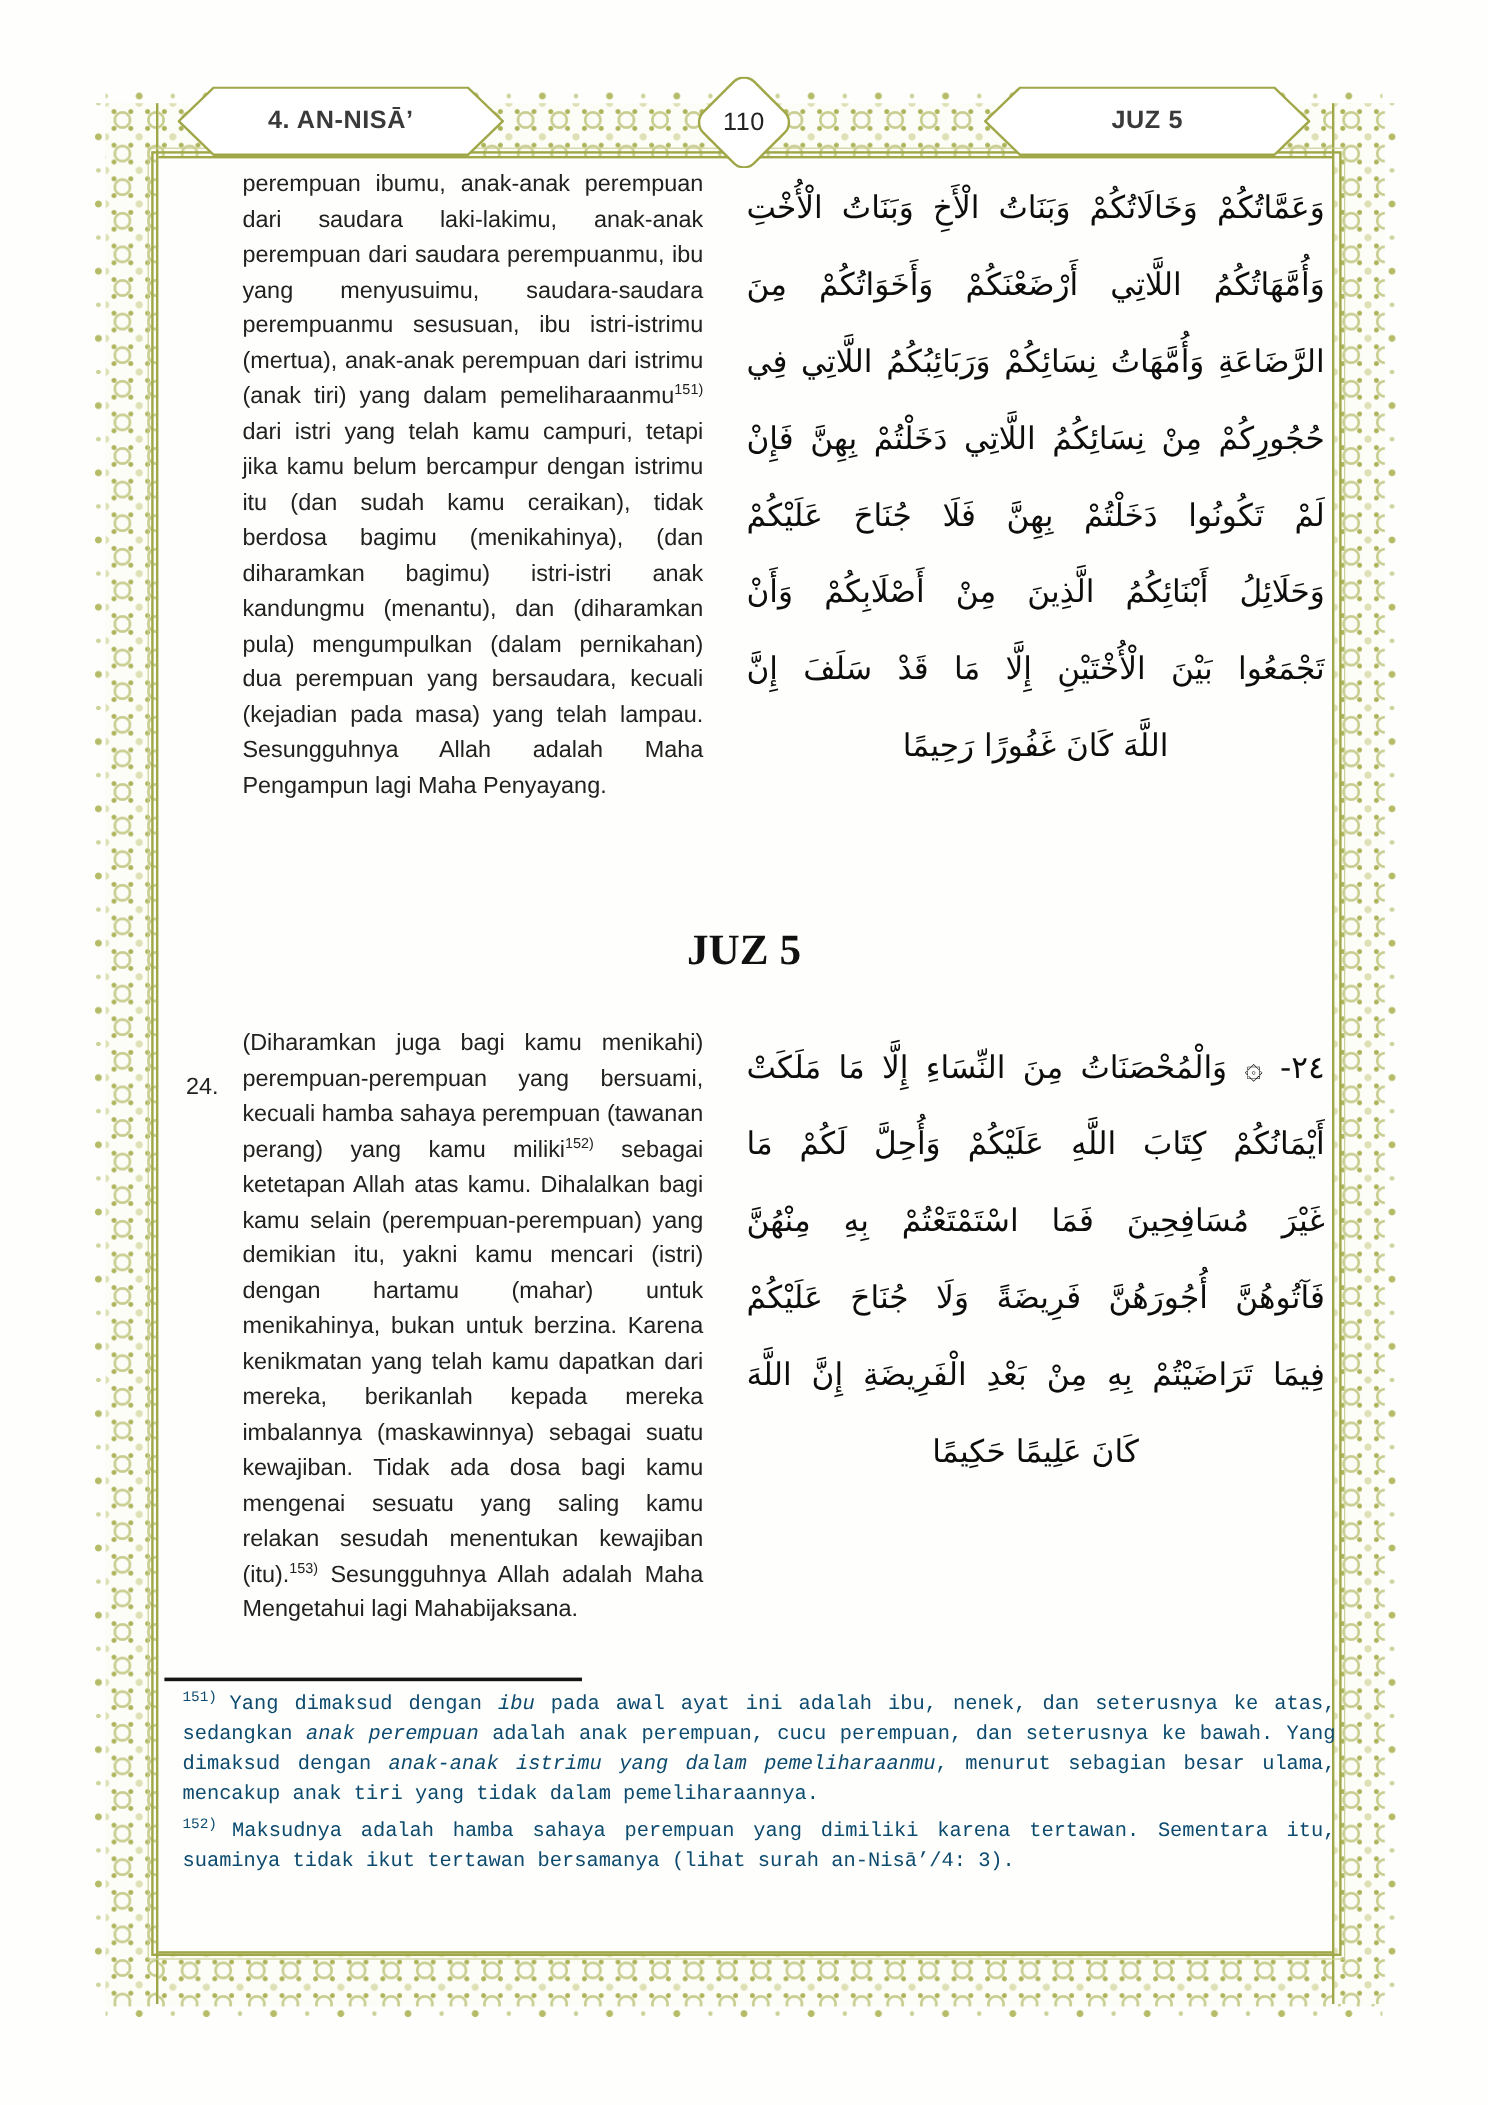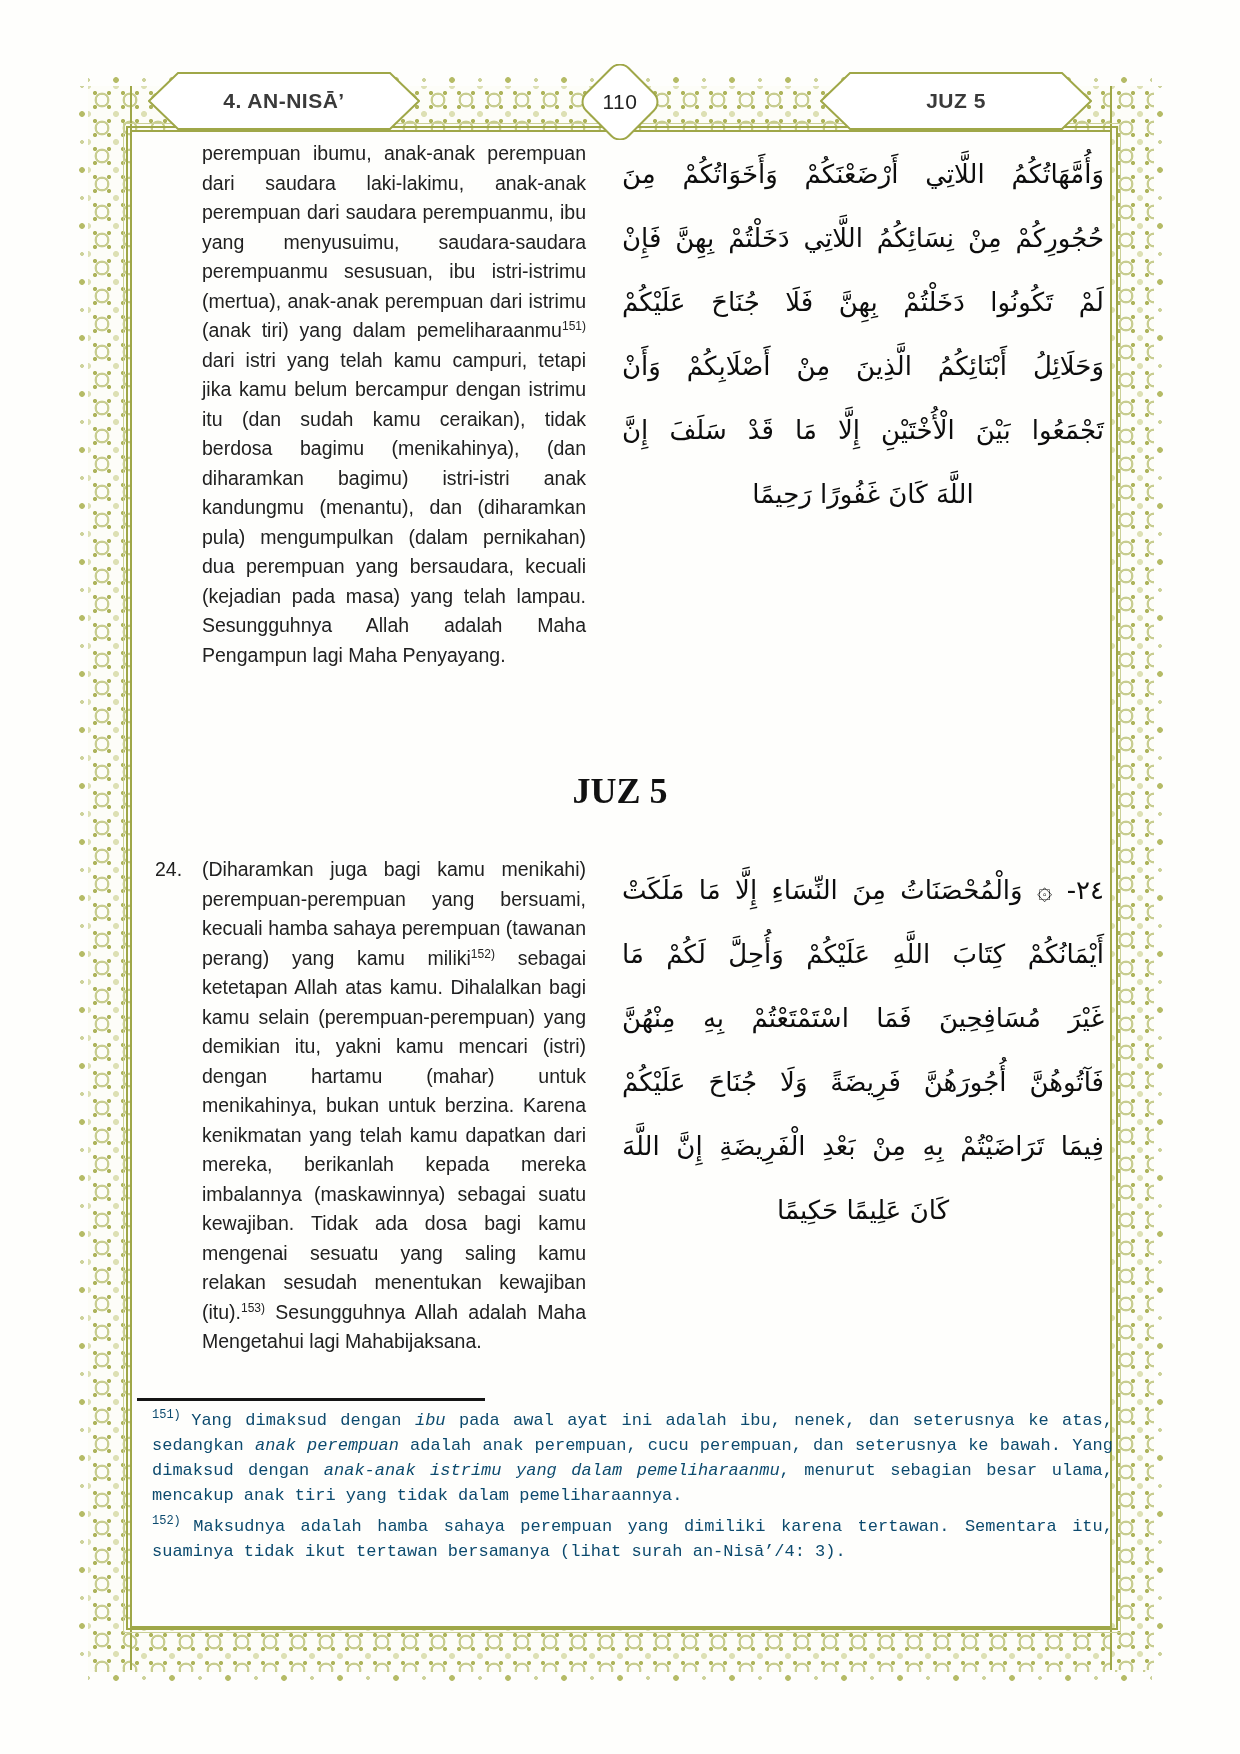--- a/index.html
+++ b/index.html
@@ -128,31 +128,33 @@
   <div class="cartouche c-right">
     <svg viewBox="0 0 272 58" width="272" height="58">
       <polygon points="30,1 242,1 271,29 242,57 30,57 1,29" fill="#ffffff" stroke="#9fa748" stroke-width="2"></polygon>
     </svg>
     <div class="label">JUZ 5</div>
   </div>
 
   <div class="trans" style="left:202px;top:139px;"><span>perempuan ibumu, anak-anak perempuan dari saudara laki-lakimu, anak-anak perempuan dari saudara perempuanmu, ibu yang menyusuimu, saudara-saudara perempuanmu sesusuan, ibu istri-istrimu (mertua), anak-anak perempuan dari istrimu (anak tiri) yang dalam pemeliharaanmu</span><sup>151)</sup><span> dari istri yang telah kamu campuri, tetapi jika kamu belum bercampur dengan istrimu itu (dan sudah kamu ceraikan), tidak berdosa bagimu (menikahinya), (dan diharamkan bagimu) istri-istri anak kandungmu (menantu), dan (diharamkan pula) mengumpulkan (dalam pernikahan) dua perempuan yang bersaudara, kecuali (kejadian pada masa) yang telah lampau. Sesungguhnya Allah adalah Maha Pengampun lagi Maha Penyayang.</span></div>
 
   <div class="arabic" style="left:622px;top:142px;" lang="ar">
+    <div class="ar-line">وَعَمَّاتُكُمْ وَخَالَاتُكُمْ وَبَنَاتُ الْأَخِ وَبَنَاتُ الْأُخْتِ</div>
     <div class="ar-line">وَأُمَّهَاتُكُمُ اللَّاتِي أَرْضَعْنَكُمْ وَأَخَوَاتُكُمْ مِنَ</div>
+    <div class="ar-line">الرَّضَاعَةِ وَأُمَّهَاتُ نِسَائِكُمْ وَرَبَائِبُكُمُ اللَّاتِي فِي</div>
     <div class="ar-line">حُجُورِكُمْ مِنْ نِسَائِكُمُ اللَّاتِي دَخَلْتُمْ بِهِنَّ فَإِنْ</div>
     <div class="ar-line">لَمْ تَكُونُوا دَخَلْتُمْ بِهِنَّ فَلَا جُنَاحَ عَلَيْكُمْ</div>
     <div class="ar-line">وَحَلَائِلُ أَبْنَائِكُمُ الَّذِينَ مِنْ أَصْلَابِكُمْ وَأَنْ</div>
     <div class="ar-line">تَجْمَعُوا بَيْنَ الْأُخْتَيْنِ إِلَّا مَا قَدْ سَلَفَ إِنَّ</div>
     <div class="ar-line center">اللَّهَ كَانَ غَفُورًا رَحِيمًا</div>
   </div>
 
   <div class="juz-heading">JUZ 5</div>
 
-  <div class="verse-num" style="top:855px;">24.</div>
+  <div class="verse-num" style="top:892px;">24.</div>
   <div class="trans" style="left:202px;top:855px;"><span>(Diharamkan juga bagi kamu menikahi) perempuan-perempuan yang bersuami, kecuali hamba sahaya perempuan (tawanan perang) yang kamu miliki</span><sup>152)</sup><span> sebagai ketetapan Allah atas kamu. Dihalalkan bagi kamu selain (perempuan-perempuan) yang demikian itu, yakni kamu mencari (istri) dengan hartamu (mahar) untuk menikahinya, bukan untuk berzina. Karena kenikmatan yang telah kamu dapatkan dari mereka, berikanlah kepada mereka imbalannya (maskawinnya) sebagai suatu kewajiban. Tidak ada dosa bagi kamu mengenai sesuatu yang saling kamu relakan sesudah menentukan kewajiban (itu).</span><sup>153)</sup><span> Sesungguhnya Allah adalah Maha Mengetahui lagi Mahabijaksana.</span></div>
 
   <div class="arabic" style="left:622px;top:858px;" lang="ar">
     <div class="ar-line">٢٤- ۞ وَالْمُحْصَنَاتُ مِنَ النِّسَاءِ إِلَّا مَا مَلَكَتْ</div>
     <div class="ar-line">أَيْمَانُكُمْ كِتَابَ اللَّهِ عَلَيْكُمْ وَأُحِلَّ لَكُمْ مَا</div>
     <div class="ar-line">غَيْرَ مُسَافِحِينَ فَمَا اسْتَمْتَعْتُمْ بِهِ مِنْهُنَّ</div>
     <div class="ar-line">فَآتُوهُنَّ أُجُورَهُنَّ فَرِيضَةً وَلَا جُنَاحَ عَلَيْكُمْ</div>
     <div class="ar-line">فِيمَا تَرَاضَيْتُمْ بِهِ مِنْ بَعْدِ الْفَرِيضَةِ إِنَّ اللَّهَ</div>
     <div class="ar-line center">كَانَ عَلِيمًا حَكِيمًا</div>
   </div>

